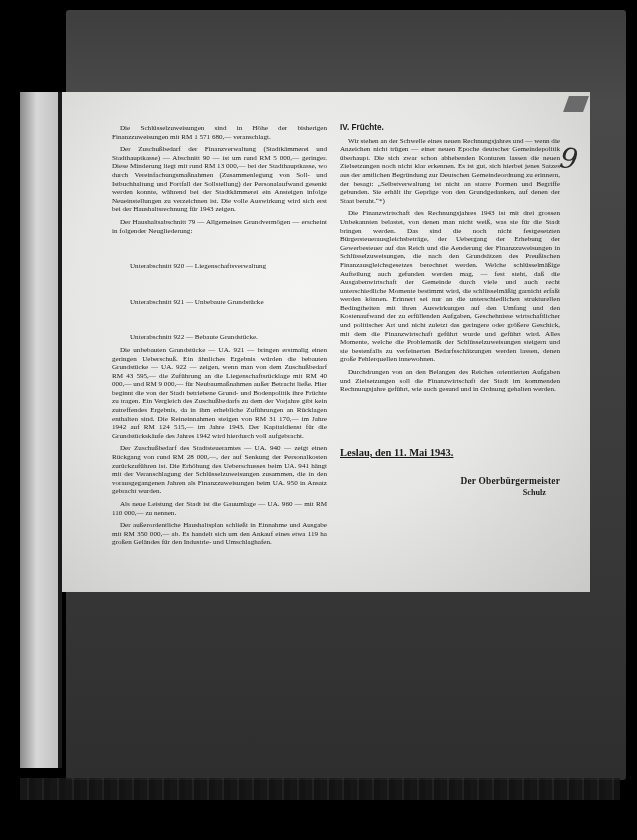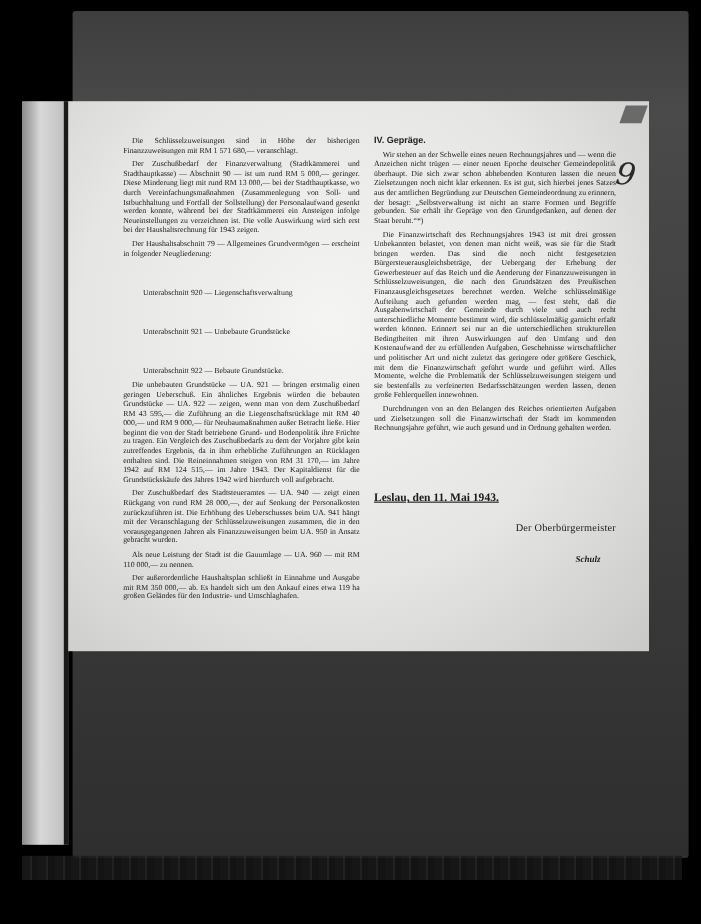--- a/index.html
+++ b/index.html
@@ -34,25 +34,25 @@
   .col-right { left:278px; width:220px; }
   .col p { margin:0 0 4px 0; text-indent:8px; }
   .sublist { margin:0 0 4px 0; padding-left:18px; }
   .sublist div { line-height:8.6px;margin-top:27px; }
   h3.section { font-family:"Liberation Sans", sans-serif; font-weight:bold; font-size:8.2px; margin:0 0 4px 0; }
   .place-date {
     position:absolute; left:278px; top:355px; font-size:10.5px; font-weight:bold;text-decoration:underline;
   }
   .signature-title {
     position:absolute; left:368px; top:384px; width:130px; text-align:right;
-    font-size:9.4px; font-weight:normal; letter-spacing:0.2px;
+    font-size:9.4px; font-weight:bold; letter-spacing:0.2px;
   }
   .signature-name {
-    position:absolute; left:368px; top:412px; width:116px; text-align:right;
-    font-size:8.2px; font-style:italic; font-weight:bold;
+    position:absolute; left:368px; top:396px; width:116px; text-align:right;
+    font-size:8.2px; font-weight:bold;
   }
   .handwritten-9 {
     position:absolute; left:498px; top:50px; font-size:28px; font-style:italic;
     font-family:"DejaVu Serif", serif; color:#2a2a2a; transform:rotate(8deg);
   }
   .footnote-rule {
     position:absolute; left:52px; top:634px; width:40px; height:1px; background:#333;
   }
   .footnote {
     position:absolute; left:52px; top:637px; width:400px; font-size:4.9px; font-weight:bold;
@@ -91,21 +91,21 @@
       <div>Unterabschnitt 921 — Unbebaute Grundstücke</div>
       <div>Unterabschnitt 922 — Bebaute Grundstücke.</div>
     </div>
     <p>Die unbebauten Grundstücke — UA. 921 — bringen erstmalig einen geringen Ueberschuß. Ein ähnliches Ergebnis würden die bebauten Grundstücke — UA. 922 — zeigen, wenn man von dem Zuschußbedarf RM 43 595,— die Zuführung an die Liegenschaftsrücklage mit RM 40 000,— und RM 9 000,— für Neubaumaßnahmen außer Betracht ließe. Hier beginnt die von der Stadt betriebene Grund- und Bodenpolitik ihre Früchte zu tragen. Ein Vergleich des Zuschußbedarfs zu dem der Vorjahre gibt kein zutreffendes Ergebnis, da in ihm erhebliche Zuführungen an Rücklagen enthalten sind. Die Reineinnahmen steigen von RM 31 170,— im Jahre 1942 auf RM 124 515,— im Jahre 1943. Der Kapitaldienst für die Grundstückskäufe des Jahres 1942 wird hierdurch voll aufgebracht.</p>
     <p>Der Zuschußbedarf des Stadtsteueramtes — UA. 940 — zeigt einen Rückgang von rund RM 28 000,—, der auf Senkung der Personalkosten zurückzuführen ist. Die Erhöhung des Ueberschusses beim UA. 941 hängt mit der Veranschlagung der Schlüsselzuweisungen zusammen, die in den vorausgegangenen Jahren als Finanzzuweisungen beim UA. 950 in Ansatz gebracht wurden.</p>
     <p>Als neue Leistung der Stadt ist die Gauumlage — UA. 960 — mit RM 110 000,— zu nennen.</p>
     <p>Der außerordentliche Haushaltsplan schließt in Einnahme und Ausgabe mit RM 350 000,— ab. Es handelt sich um den Ankauf eines etwa 119 ha großen Geländes für den Industrie- und Umschlaghafen.</p>
   </div>
 
   <div class="col col-right">
-    <h3 class="section">IV. Gepräge.</h3>
+    <h3 class="section">IV. Früchte.</h3>
     <p>Wir stehen an der Schwelle eines neuen Rechnungsjahres und — wenn die Anzeichen nicht trügen — einer neuen Epoche deutscher Gemeindepolitik überhaupt. Die sich zwar schon abhebenden Konturen lassen die neuen Zielsetzungen noch nicht klar erkennen. Es ist gut, sich hierbei jenes Satzes aus der amtlichen Begründung zur Deutschen Gemeindeordnung zu erinnern, der besagt: „Selbstverwaltung ist nicht an starre Formen und Begriffe gebunden. Sie erhält ihr Gepräge von den Grundgedanken, auf denen der Staat beruht.“*)</p>
     <p>Die Finanzwirtschaft des Rechnungsjahres 1943 ist mit drei grossen Unbekannten belastet, von denen man nicht weiß, was sie für die Stadt bringen werden. Das sind die noch nicht festgesetzten Bürgersteuerausgleichsbeträge, der Uebergang der Erhebung der Gewerbesteuer auf das Reich und die Aenderung der Finanzzuweisungen in Schlüsselzuweisungen, die nach den Grundsätzen des Preußischen Finanzausgleichsgesetzes berechnet werden. Welche schlüsselmäßige Aufteilung auch gefunden werden mag, — fest steht, daß die Ausgabenwirtschaft der Gemeinde durch viele und auch recht unterschiedliche Momente bestimmt wird, die schlüsselmäßig garnicht erfaßt werden können. Erinnert sei nur an die unterschiedlichen strukturellen Bedingtheiten mit ihren Auswirkungen auf den Umfang und den Kostenaufwand der zu erfüllenden Aufgaben, Geschehnisse wirtschaftlicher und politischer Art und nicht zuletzt das geringere oder größere Geschick, mit dem die Finanzwirtschaft geführt wurde und geführt wird. Alles Momente, welche die Problematik der Schlüsselzuweisungen steigern und sie bestenfalls zu verfeinerten Bedarfsschätzungen werden lassen, denen große Fehlerquellen innewohnen.</p>
     <p>Durchdrungen von an den Belangen des Reiches orientierten Aufgaben und Zielsetzungen soll die Finanzwirtschaft der Stadt im kommenden Rechnungsjahre geführt, wie auch gesund und in Ordnung gehalten werden.</p>
   </div>
 
   <div class="handwritten-9">9</div>
 
   <div class="place-date">Leslau, den 11. Mai 1943.</div>
   <div class="signature-title">Der Oberbürgermeister</div>
   <div class="signature-name">Schulz</div>

